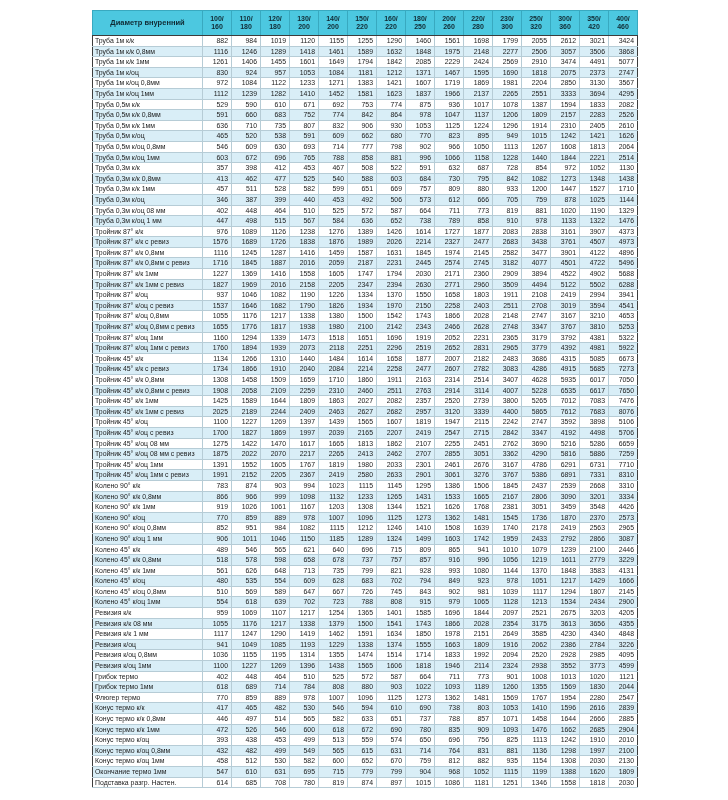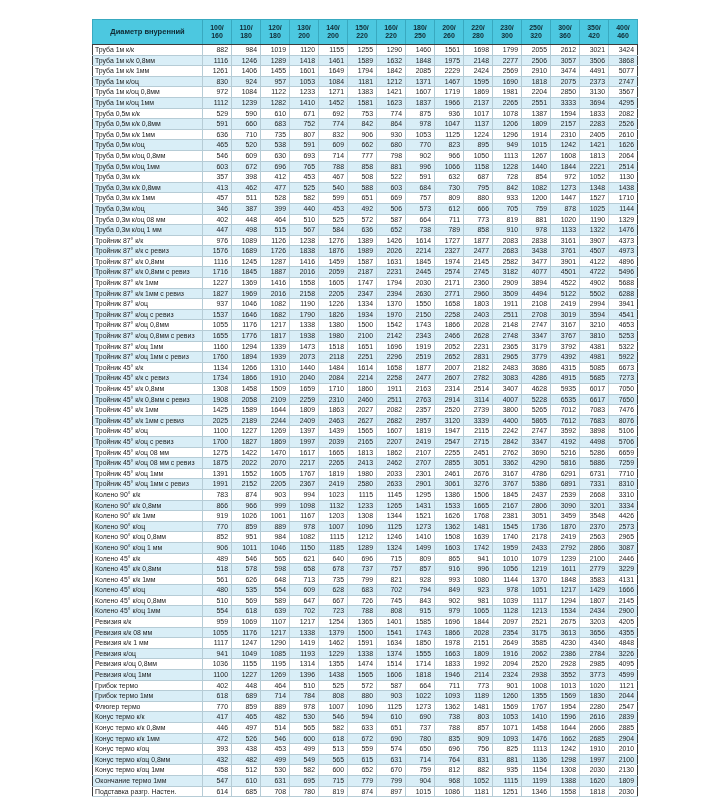--- a/index.html
+++ b/index.html
@@ -1,18 +1,18 @@
 <!DOCTYPE html>
 <html><head>
 <meta charset="utf-8">
 <style>
   html,body{margin:0;padding:0;background:#ffffff;}
   body{width:728px;height:800px;overflow:hidden;font-family:"Liberation Sans",sans-serif;}
   .page{padding:10px 0 0 92px;}
-  table{border-collapse:collapse;table-layout:fixed;width:545px;border:1.6px solid #3c3c3c;margin-top:9px;}
+  table{border-collapse:collapse;table-layout:fixed;width:545px;border:1.6px solid #3c3c3c;}
   col.c-label{width:110px;}
   col.c-data{width:29px;}
   thead th{
     background:#4cc8e0;color:#102a33;font-size:7px;font-weight:bold;
     border:1px solid #38a9c0;padding:1px 2px;line-height:8.5px;vertical-align:middle;
     border-bottom:1.6px solid #3c3c3c;height:22px;
   }
   thead th.diam{font-size:7.5px;text-align:center;}
   tbody th,tbody td{
     font-size:6.9px;color:#1c1c1c;font-weight:normal;

